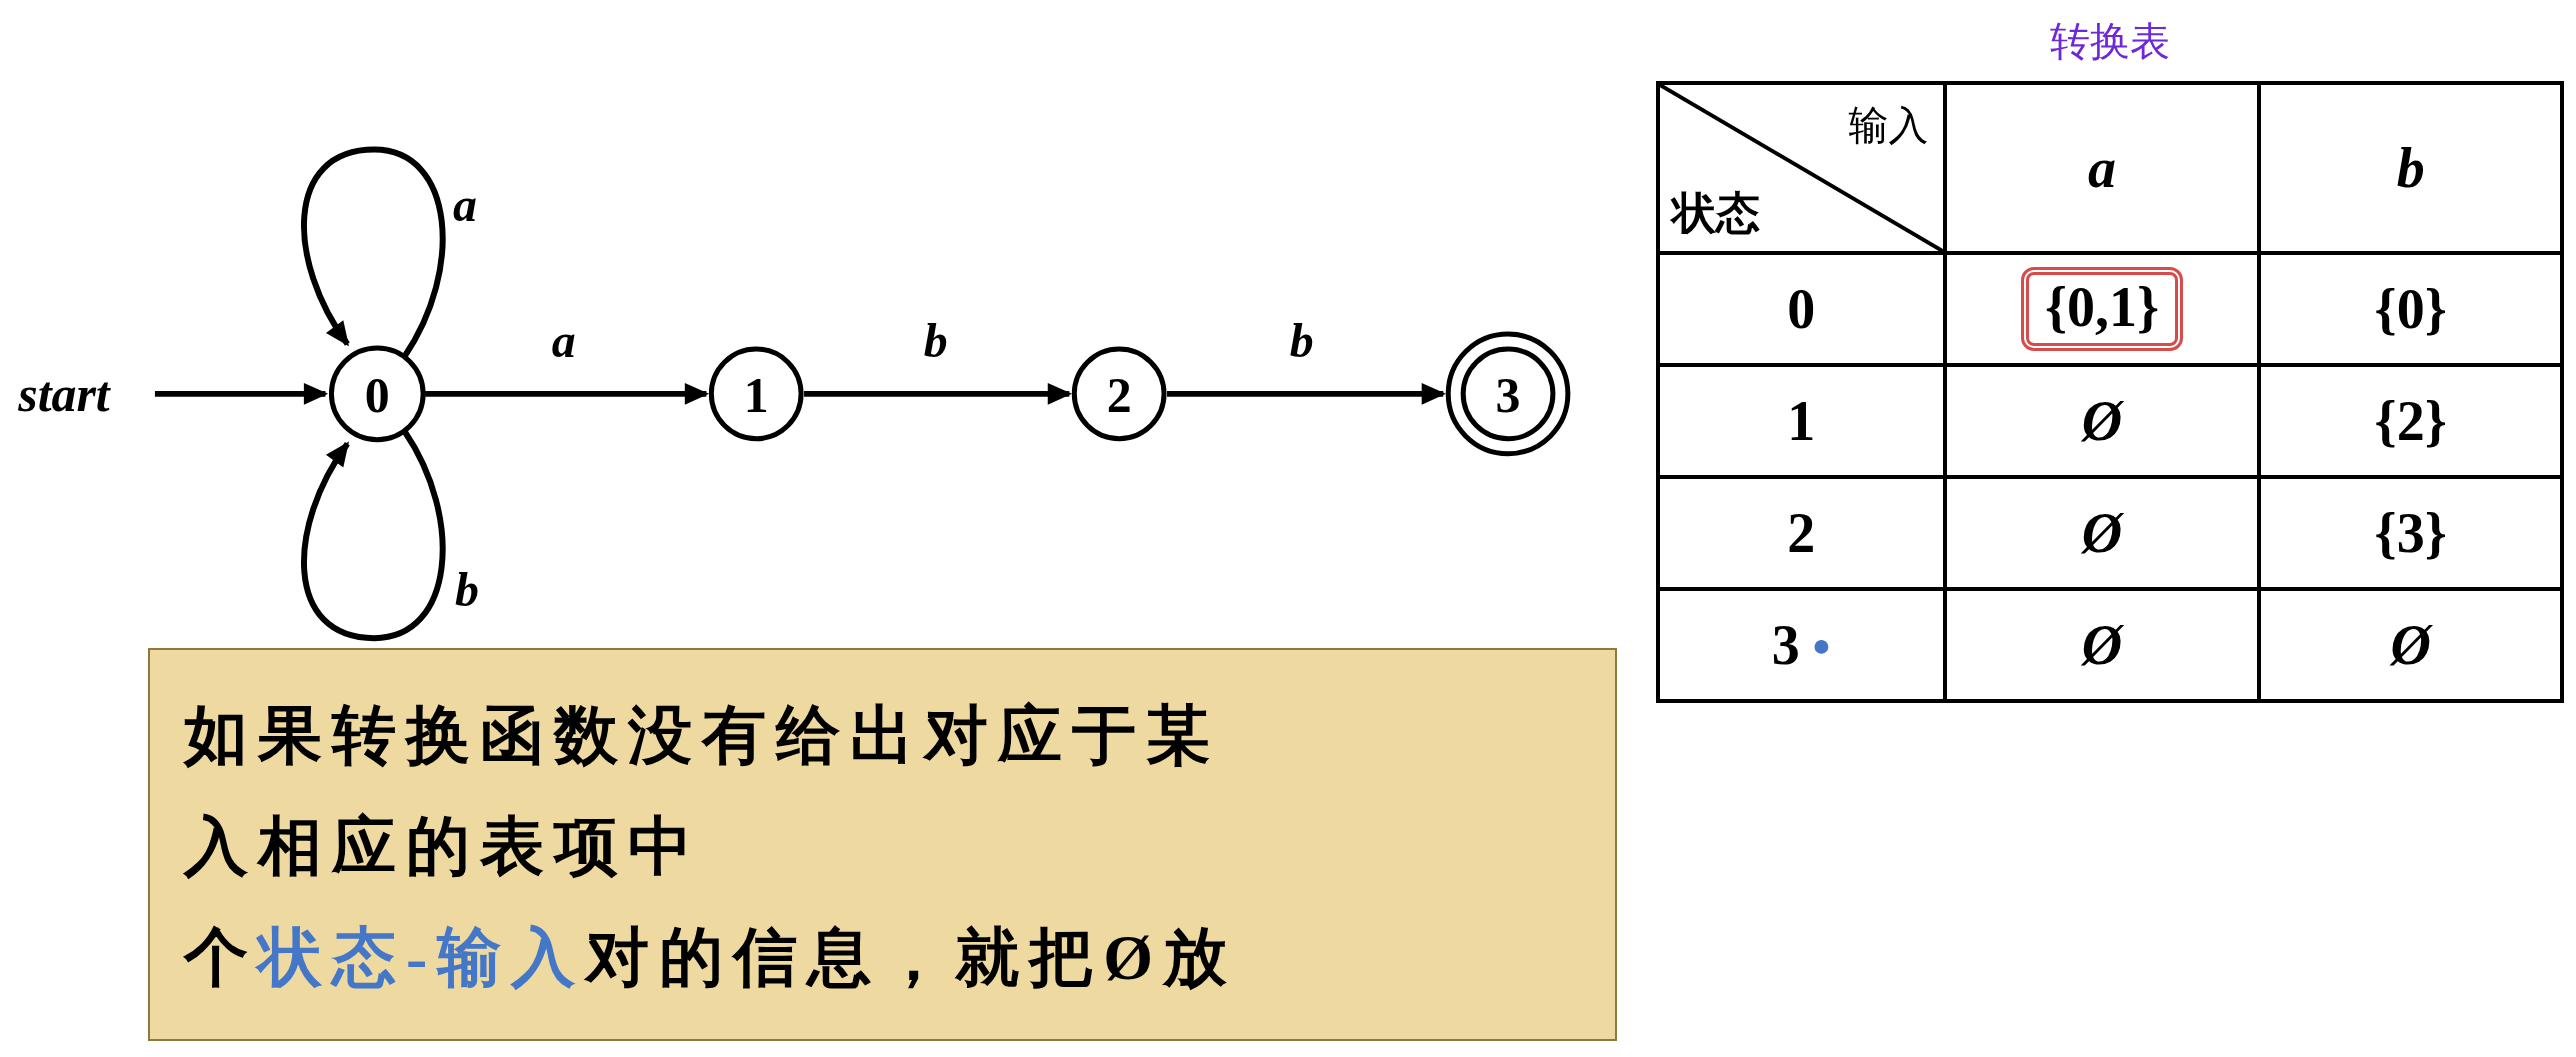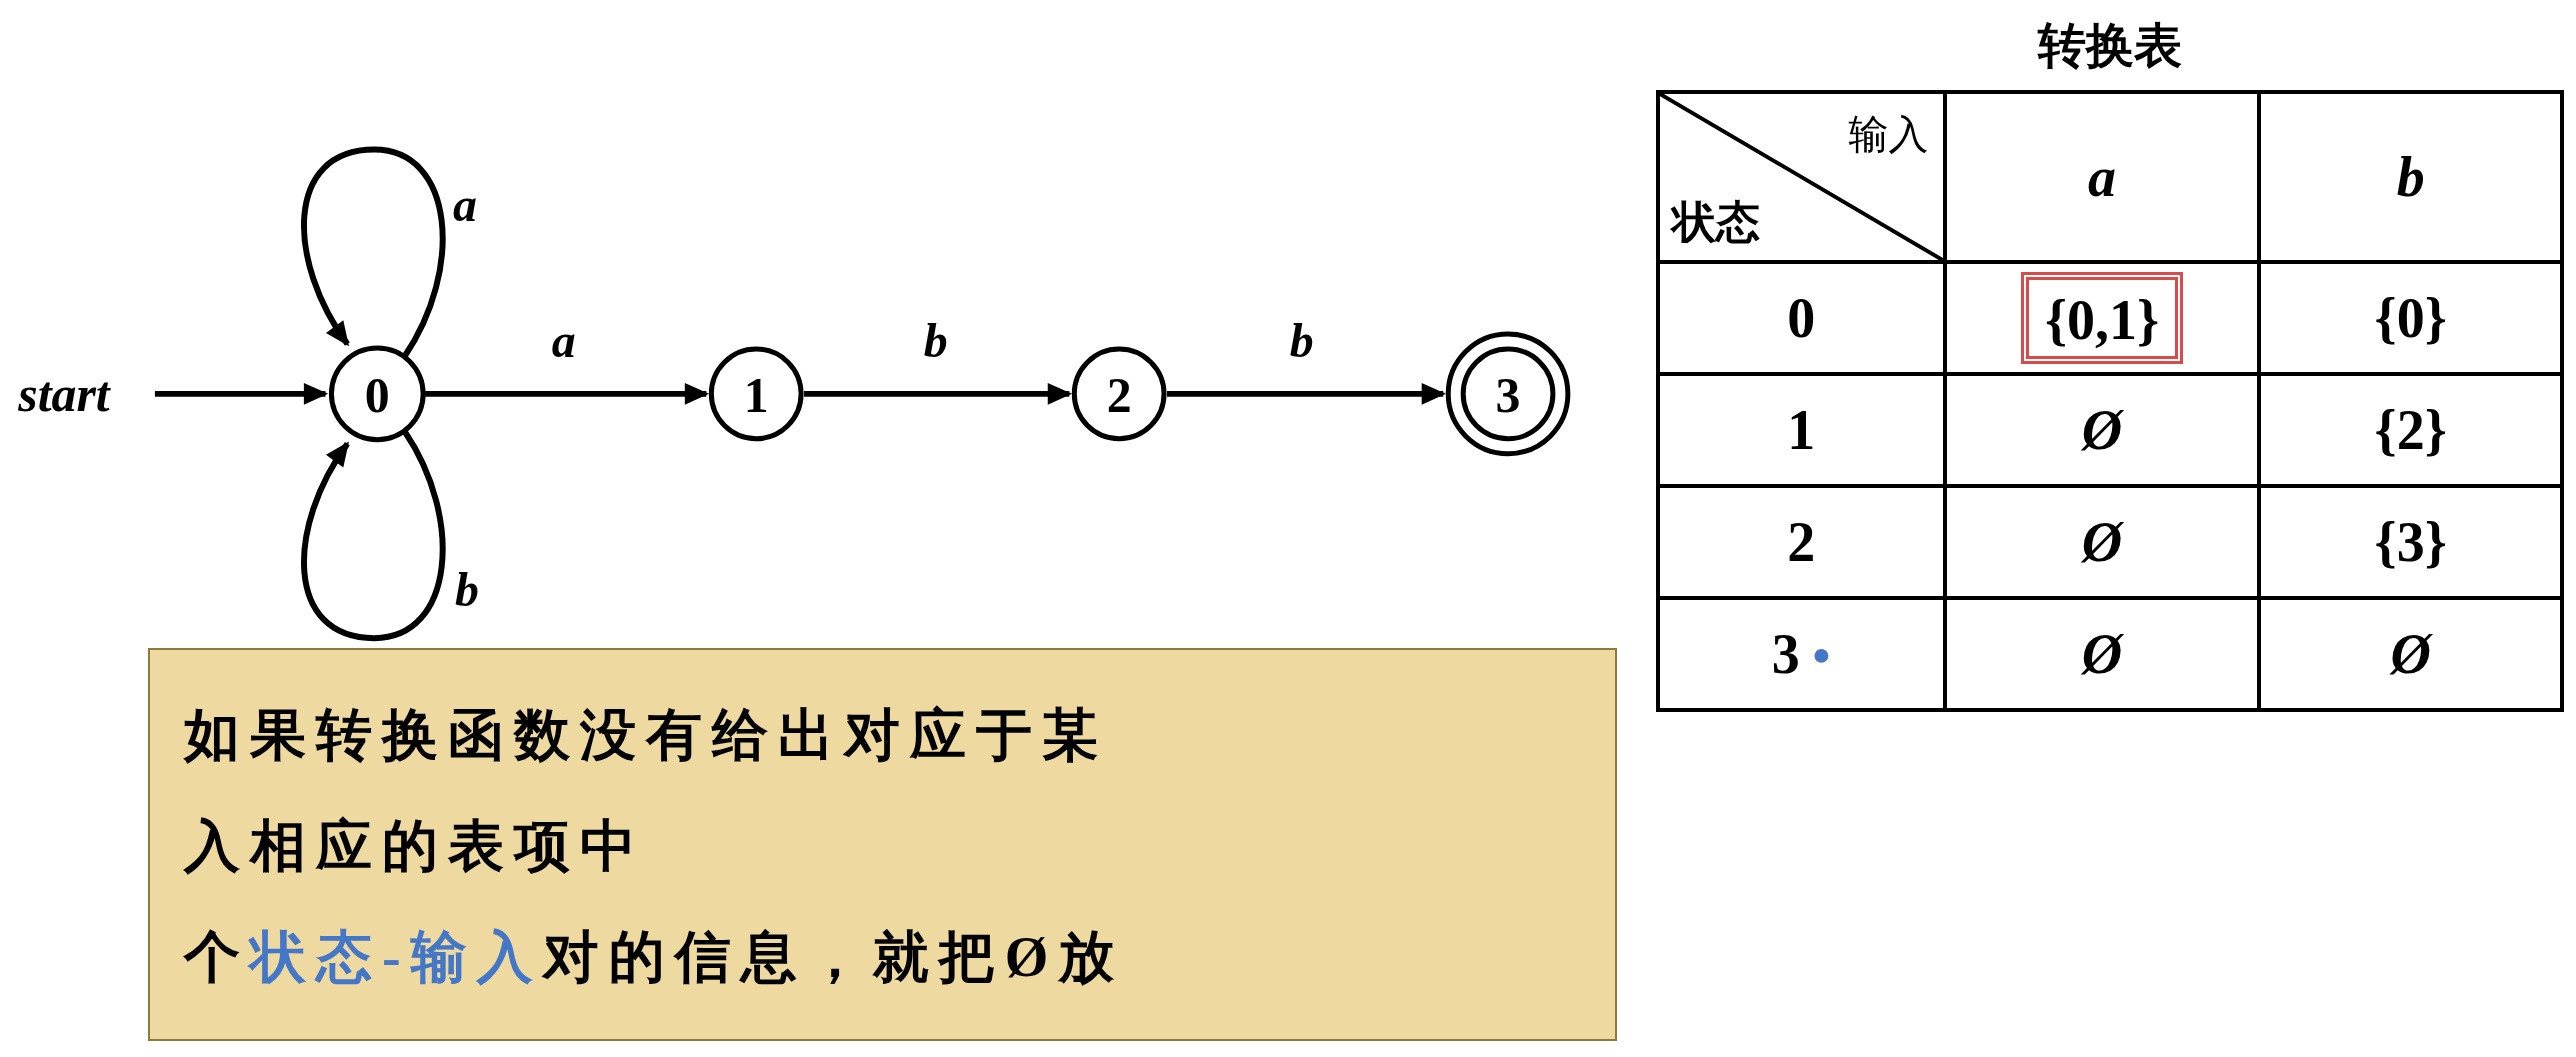--- a/index.html
+++ b/index.html
@@ -16,44 +16,44 @@
   
   .nfa{position:absolute;left:0;top:0;}
   .edge{stroke:#000;stroke-width:6;fill:none;}
   .state{fill:#fff;stroke:#000;stroke-width:5;}
   .state-num{font-weight:bold;font-size:50px;text-anchor:middle;fill:#000;}
   .start-label{font-style:italic;font-weight:bold;font-size:50px;fill:#000;}
   .edge-label{font-style:italic;font-weight:bold;font-size:48px;text-anchor:middle;fill:#000;}
 
   
   .table-wrap{position:absolute;left:1656px;top:14px;width:908px;}
-  .table-title{text-align:center;font-size:48px;font-weight:bold;margin-bottom:12px;color:#000000;}
+  .table-title{text-align:center;font-size:40px;font-weight:normal;margin-bottom:12px;color:#6d28d9;}
   table.ttable{border-collapse:collapse;width:100%;table-layout:fixed;}
   .ttable td{border:4px solid #000;text-align:center;vertical-align:middle;background:#fff;}
   .col-state{width:285px;}
   .col-a{width:313px;}
   .col-b{width:301px;}
   .header-row{height:170px;}
   .data-row{height:112px;}
   .corner-cell{position:relative;}
   .corner-diag{position:absolute;left:0;top:0;width:100%;height:100%;}
   .corner-top{position:absolute;top:13px;right:14px;font-size:40px;font-weight:normal;}
   .corner-bottom{position:absolute;bottom:8px;left:12px;font-size:44px;font-weight:bold;}
   .col-header{background:var(--header-bg);font-style:italic;font-weight:bold;font-size:56px;}
   .state-cell{font-weight:bold;font-size:56px;}
   .val-cell{font-weight:bold;font-size:56px;}
   .cell-value.empty-set{font-style:italic;}
-  .highlight-box{display:inline-block;padding:8px 16px 4px;border:3px solid var(--red);
-    outline:3px solid var(--red);outline-offset:2px;border-radius:0;}
+  .highlight-box{display:inline-block;padding:0 16px 4px;border:3px solid var(--red);
+    outline:3px solid var(--red);outline-offset:2px;border-radius:8px;}
   .accept-dot{color:var(--accent);font-size:32px;vertical-align:8px;margin-left:12px;}
 
   
   .note-box{position:absolute;left:148px;top:648px;width:1469px;height:393px;
     background:var(--note-bg);border:2px solid var(--note-border);padding:30px 34px;}
-  .note-line{white-space:nowrap;font-weight:bold;font-size:56px;line-height:111px;
+  .note-line{white-space:nowrap;font-weight:bold;font-size:64px;line-height:111px;
     letter-spacing:10px;color:#000;}
   .note-line .accent{color:var(--accent);}
 </style>
 </head>
 <body>
 
 <div class="canvas">
 
   <svg class="nfa" viewBox="0 0 1660 700" width="1656" height="698">
     <defs>

